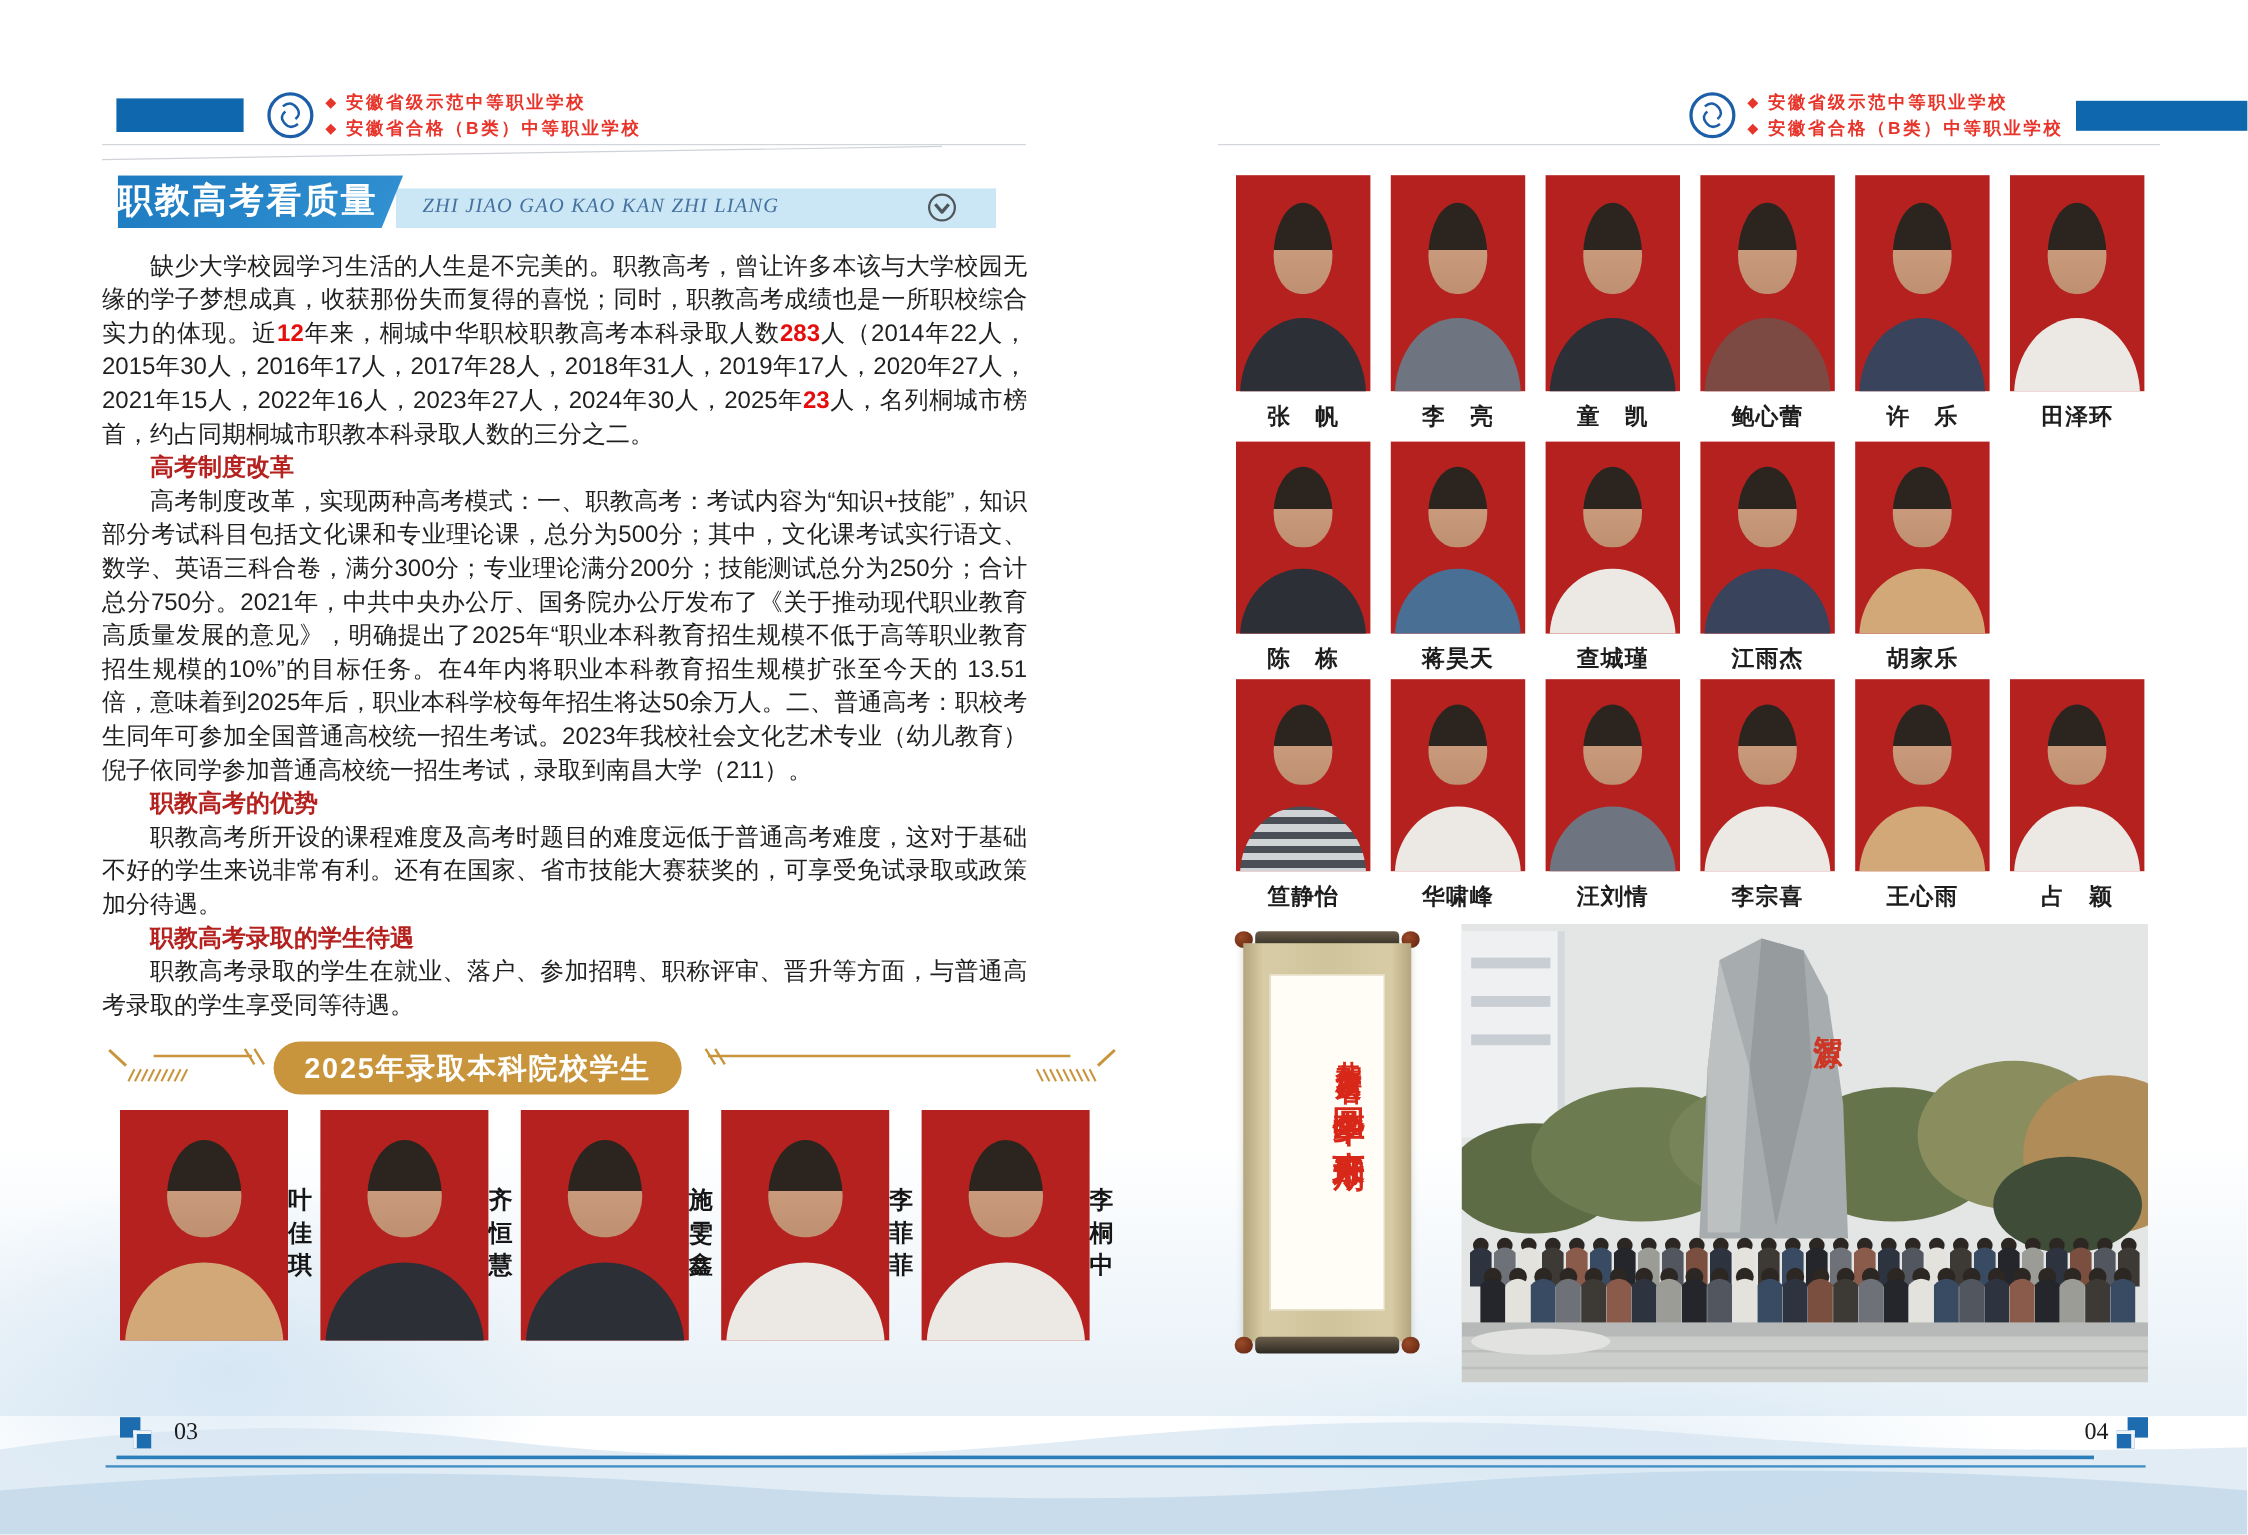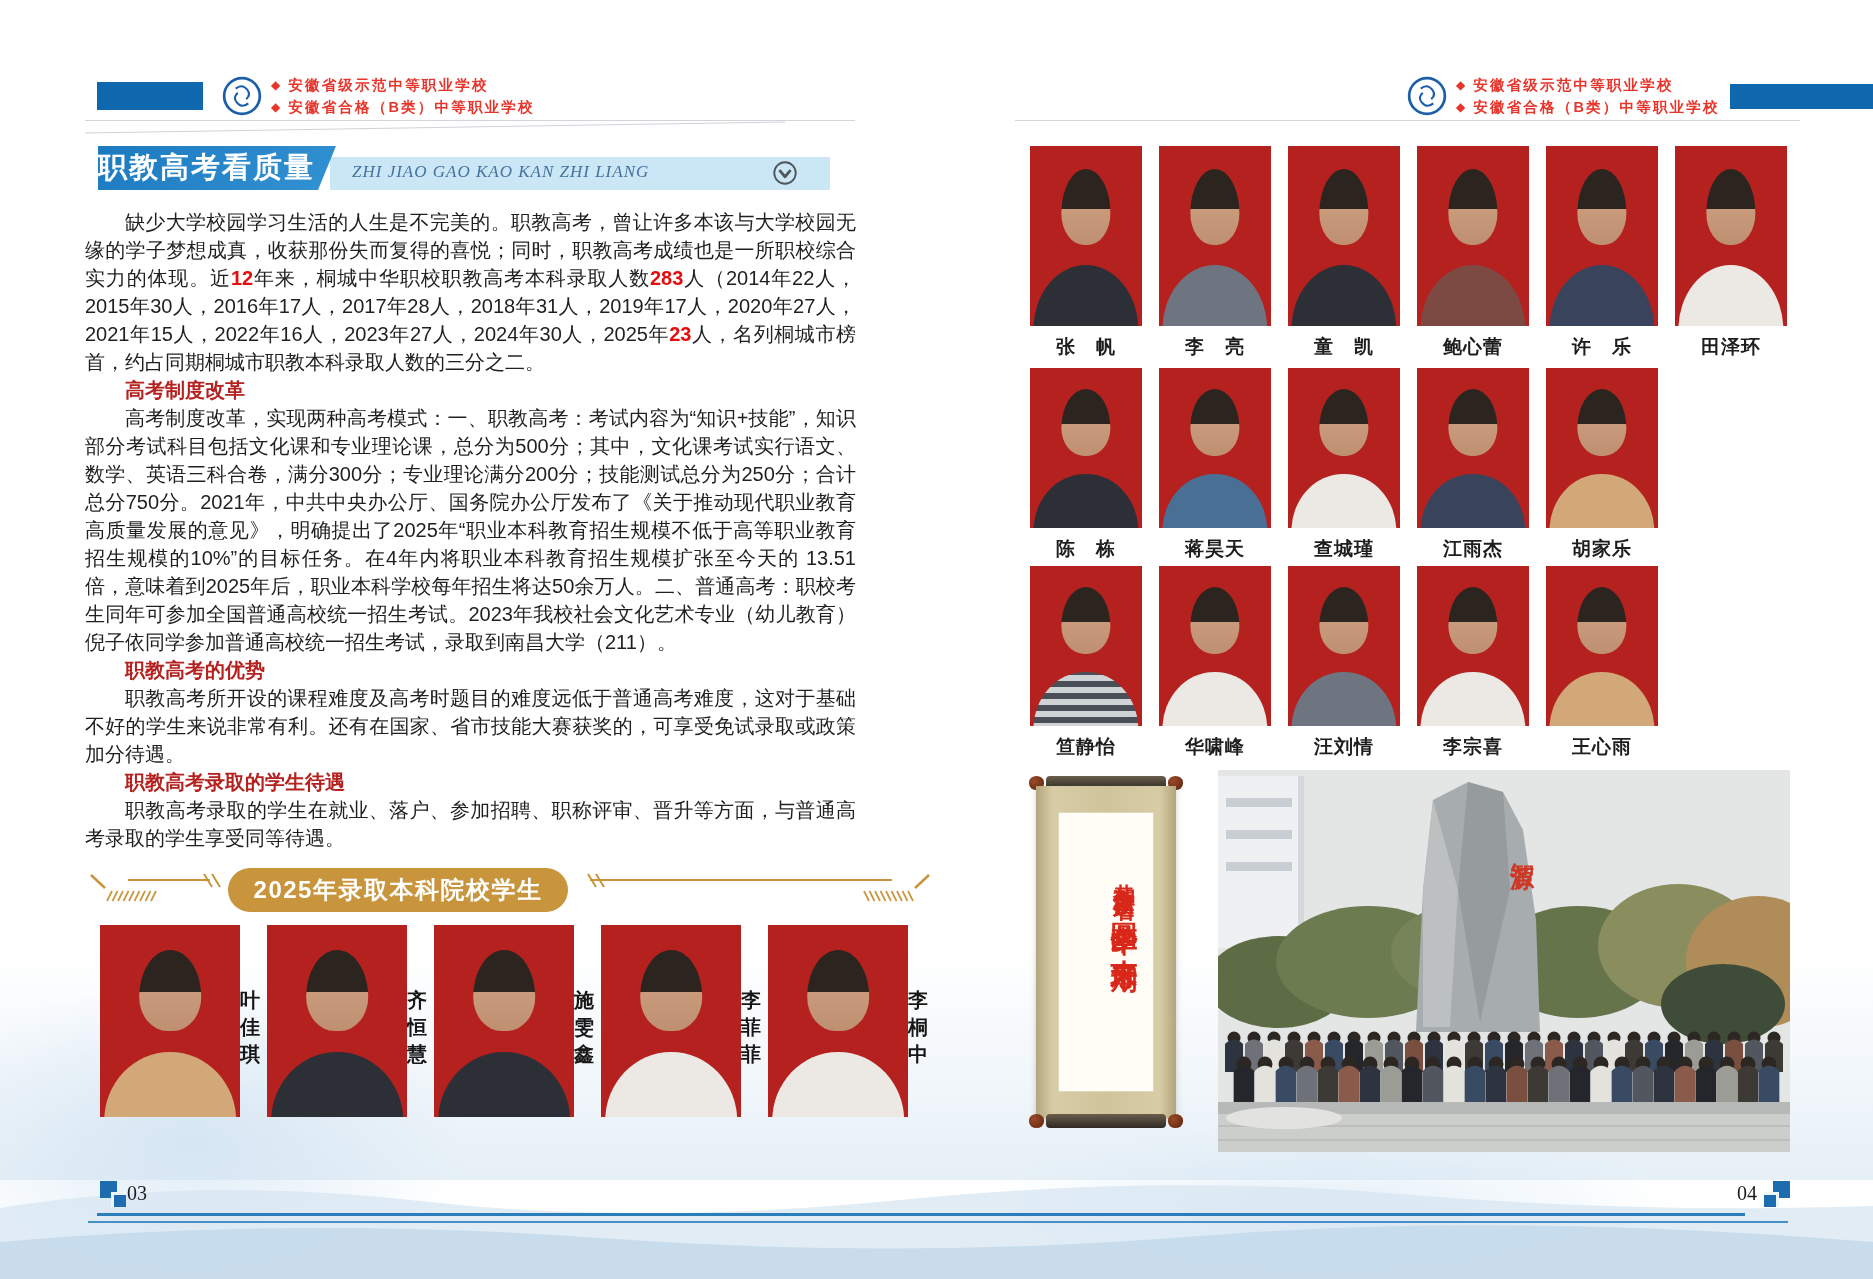--- a/index.html
+++ b/index.html
@@ -109,21 +109,21 @@
         color:#cd3726;font-weight:bold;font-size:24px;font-family:"Liberation Serif",serif;letter-spacing:4px;}
 
   
   .corner{width:26px;height:26px;position:relative;flex:none;}
   .corner::before{content:"";position:absolute;left:0;top:0;width:17px;height:17px;background:#1d6cb0;}
   .corner::after{content:"";position:absolute;left:11px;top:11px;width:12px;height:12px;background:#1d6cb0;
         border-left:3px solid #eef4f8;border-top:3px solid #eef4f8;}
   .corner.flip::before{left:9px;}
   .corner.flip::after{left:0;border-left:none;border-right:3px solid #eef4f8;}
   .pgnum{font-family:"Liberation Serif",serif;font-size:20px;color:#1c1c1c;margin-top:1px;}
-  .pg-left{position:absolute;left:100px;top:1181px;display:flex;gap:1px;align-items:flex-start;}
+  .pg-left{position:absolute;left:100px;top:1181px;display:flex;gap:19px;align-items:flex-start;}
   .pg-right{position:absolute;right:83px;top:1181px;display:flex;gap:7px;align-items:flex-start;}
   .rule-a{position:absolute;left:97px;top:1213px;width:1648px;height:3px;background:#2b7eba;}
   .rule-b{position:absolute;left:88px;top:1221px;width:1700px;height:2px;background:#4590c6;}
 </style>
 </head>
 <body>
 
 <div class="canvas">
 
   <div class="mist"></div>
@@ -378,20 +378,26 @@
       <div class="id-photo s-white">
           <div class="person"></div>
         </div>
       <figcaption>李宗喜</figcaption>
     </figure>
     <figure class="rcell">
       <div class="id-photo s-tan">
           <div class="person"></div>
         </div>
       <figcaption>王心雨</figcaption>
+    </figure>
+    <figure class="rcell">
+      <div class="id-photo s-white">
+          <div class="person"></div>
+        </div>
+      <figcaption>占　颖</figcaption>
     </figure>
   </div>
 
   <div class="scroll">
     <div class="roller top"></div>
     <div class="sbody"></div>
     <div class="panel"></div>
     <div class="scroll-text">
       <span class="scroll-sub">恭贺金榜题名</span>
       <span class="scroll-main">圆梦中华　未来可期</span>

